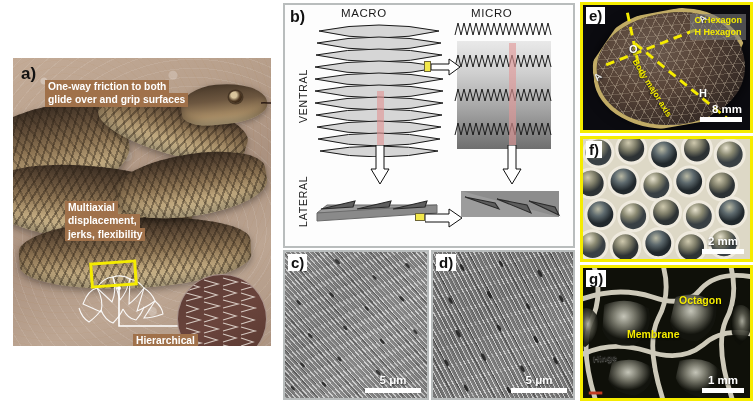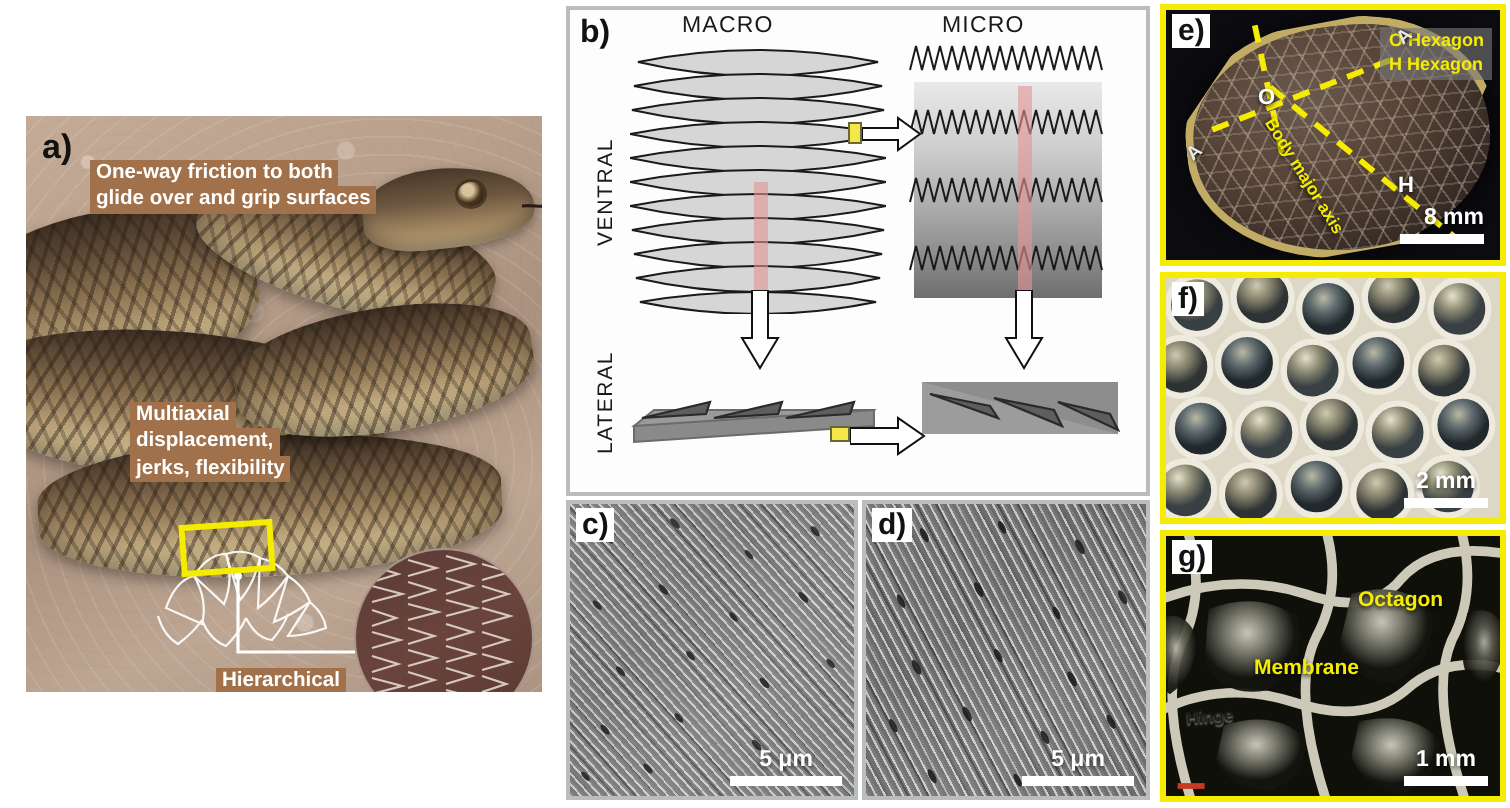--- a/index.html
+++ b/index.html
@@ -94,21 +94,21 @@
     background:
       repeating-linear-gradient(-18deg, rgba(255,255,255,.00) 0 4px, rgba(215,200,188,.0) 4px 9px),
       linear-gradient(150deg, #5b3b35 0%, #6a443c 50%, #583830 100%);
     border: 1.5px solid rgba(225,215,205,.55);
     overflow: hidden;
   }
   .tag-lines span { display: block; background: #a0714a; padding: 0 3px; width: max-content; }
   .tag-stack { position: absolute; font-weight: bold; font-size: 10.3px; line-height: 13.4px; color:#fff; }
   #tag-friction { left: 32px; top: 22px; }
   #tag-multiaxial { left: 52px; top: 143px; }
-  #tag-hierarchical { left: 95px; top: 276px; }
+  #tag-hierarchical { left: 120px; top: 276px; }
   #label-a {
     position: absolute; left: 8px; top: 6px;
     font-size: 17px; font-weight: bold; color: #111;
   }
 
   
   #panel-b {
     position: absolute; left: 283px; top: 3px;
     width: 292px; height: 245px;
     background: #fdfdfd;

